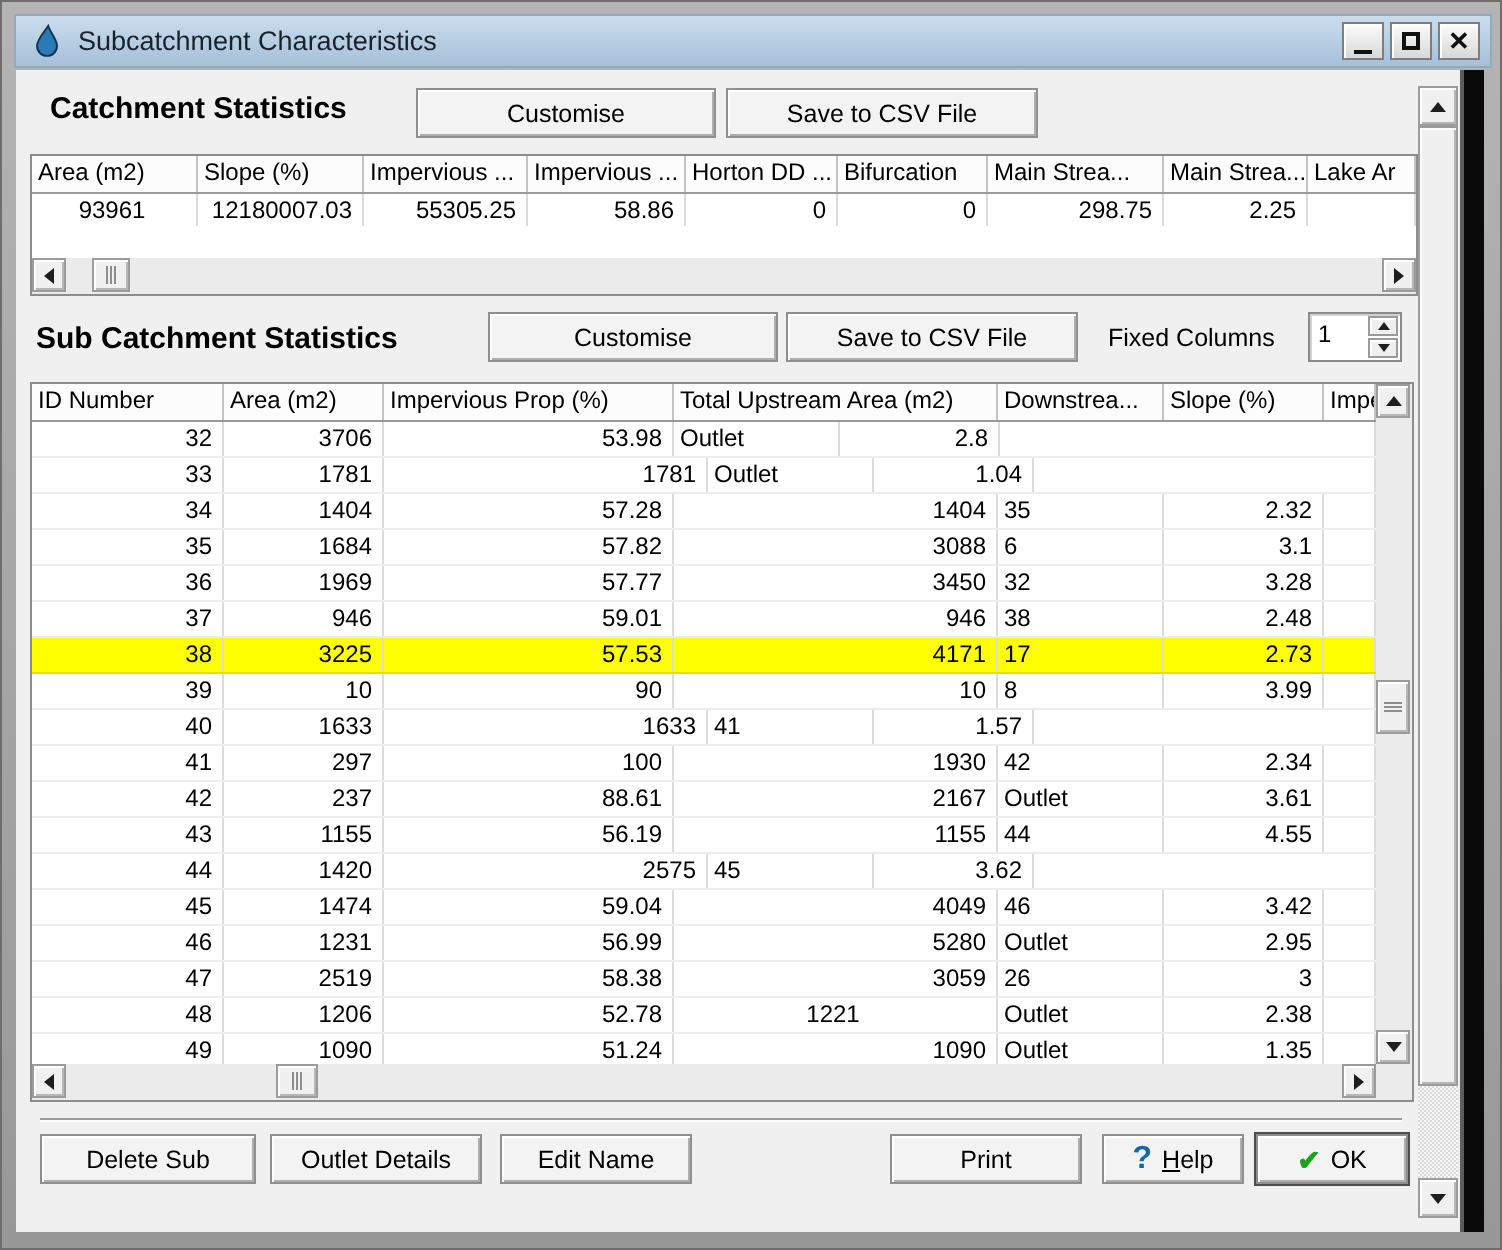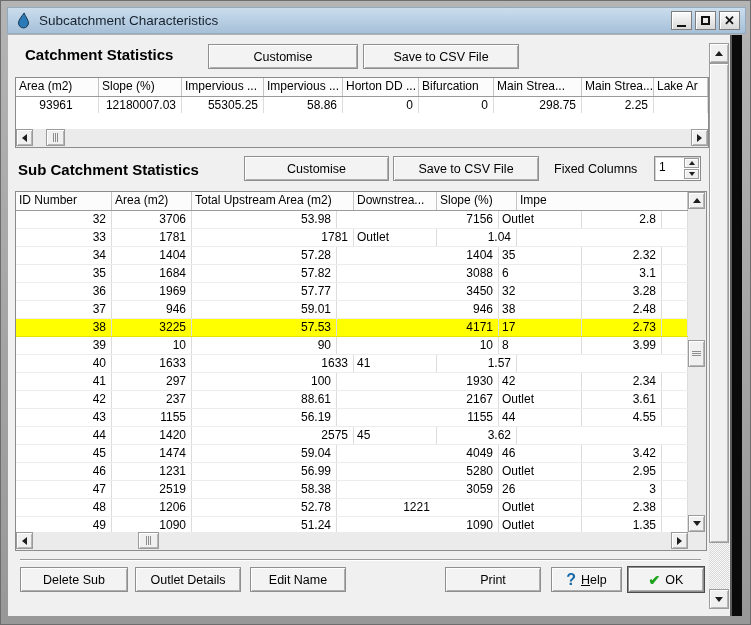--- a/index.html
+++ b/index.html
@@ -172,30 +172,30 @@
             <span class="arr down"></span>
           </span>
       </span>
     </div>
 
     <div class="grid" style="left:7px;top:156px;width:692px;height:360px;">
       <div id="subBody" style="position:absolute;left:0;top:0;right:18px;bottom:18px;overflow:hidden;">
           <div class="grid-header">
             <div class="cell head" style="flex: 0 0 96px;">ID Number</div>
             <div class="cell head" style="flex: 0 0 80px;">Area (m2)</div>
+            <div class="cell head" style="flex: 0 0 145px;">Impervious Prop (%)</div>
             <div class="cell head" style="flex: 0 0 162px;">Total Upstream Area (m2)</div>
             <div class="cell head" style="flex: 0 0 83px;">Downstrea...</div>
             <div class="cell head" style="flex: 0 0 80px;">Slope (%)</div>
             <div class="cell head" style="flex: 1 1 auto;">Impe</div>
           </div>
           <div class="grid-row">
             <div class="cell ar" style="flex: 0 0 96px;">32</div>
             <div class="cell ar" style="flex: 0 0 80px;">3706</div>
             <div class="cell ar" style="flex: 0 0 145px;">53.98</div>
-            <div class="cell ar" style="flex: 0 0 162px;">7156</div>
             <div class="cell al" style="flex: 0 0 83px;">Outlet</div>
             <div class="cell ar" style="flex: 0 0 80px;">2.8</div>
             <div class="cell al" style="flex: 1 1 auto;"></div>
           </div>
           <div class="grid-row">
             <div class="cell ar" style="flex: 0 0 96px;">33</div>
             <div class="cell ar" style="flex: 0 0 80px;">1781</div>
             <div class="cell ar" style="flex: 0 0 162px;">1781</div>
             <div class="cell al" style="flex: 0 0 83px;">Outlet</div>
             <div class="cell ar" style="flex: 0 0 80px;">1.04</div>

